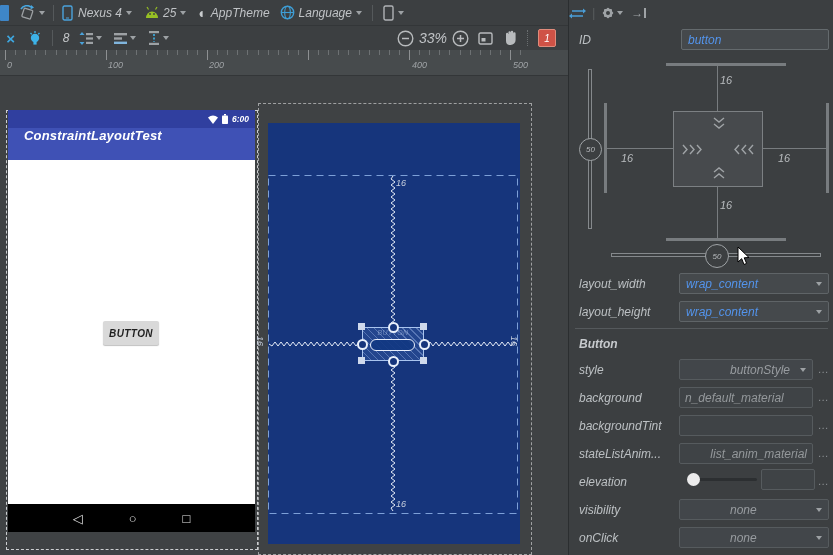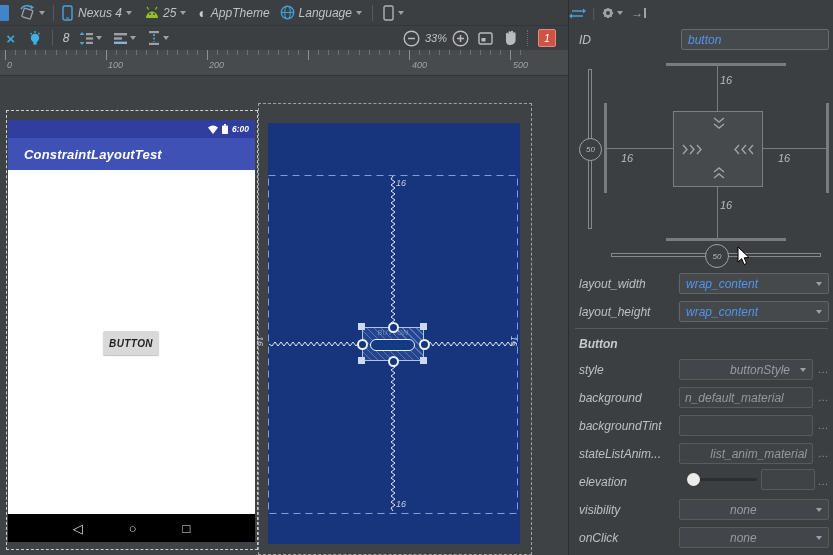--- a/index.html
+++ b/index.html
@@ -27,24 +27,24 @@
   #ruler{left:0;top:50px;width:568px;height:25px;background:#474b4d;border-bottom:1px solid #333638;}
   #ruler .ticks{position:absolute;left:5px;top:0;right:0;bottom:0;
      background-image:
        repeating-linear-gradient(90deg,#8d9092 0 1px,transparent 1px 101px),
        repeating-linear-gradient(90deg,#6d7173 0 1px,transparent 1px 10.1px);
      background-size:516px 10px,516px 5px;background-repeat:no-repeat;}
   #ruler .rlabel{position:absolute;top:10px;font-size:9px;color:#9fa3a6;}
   
   #canvas{left:0;top:76px;width:568px;height:479px;background:#3f4244;overflow:hidden;}
   #design-outline{left:6px;top:34px;width:250px;height:438px;border:1px dashed rgba(240,242,245,.8);}
-  #screen{left:8px;top:44px;width:247px;height:388px;}
+  #screen{left:8px;top:34px;width:247px;height:388px;}
   #statusbar{height:18px;background:#303f9f;display:flex;align-items:center;justify-content:flex-end;
              gap:4px;padding-right:6px;box-sizing:border-box;}
-  #actionbar{height:32px;background:#3f51b5;display:flex;align-items:center;padding-left:16px;
+  #actionbar{height:32px;background:#3f51b5;display:flex;padding-left:16px;
              color:#fff;font-size:13px;font-weight:bold;letter-spacing:.2px;}
   #phone-content{height:344px;background:#fff;position:relative;}
   #and-button{position:absolute;left:95px;top:161px;width:56px;height:24px;background:#d9d9d9;
               border-radius:2px;box-shadow:0 1px 1px rgba(0,0,0,.25);display:flex;align-items:center;
               justify-content:center;font-size:10px;color:#1f1f1f;letter-spacing:.4px;font-weight:bold;}
   #navbar{height:28px;background:#000;display:flex;align-items:center;justify-content:center;gap:46px;}
   #navbar span{color:#e0e0e0;font-size:13px;line-height:1;}
   .sbtime{color:#fff;font-size:8.5px;font-weight:bold;}
   #blueprint-outline{left:258px;top:27px;width:272px;height:450px;border:1px dashed rgba(255,255,255,.5);}
   #blueprint{left:268px;top:47px;width:252px;height:421px;background:#16357c;}
@@ -204,21 +204,21 @@
       </svg>
     </span>
     <span class="caret" style="margin-left:3px;"></span>
     <div style="flex:1;"></div>
     <span>
       <svg width="17" height="17" viewBox="0 0 17 17">
         <circle cx="8.5" cy="8.5" r="7.3" fill="none" stroke="#b8bbbd" stroke-width="1.4"></circle>
         <line x1="5" y1="8.5" x2="12" y2="8.5" stroke="#b8bbbd" stroke-width="1.5"></line>
       </svg>
     </span>
-    <span style="margin:0 5px;color:#c0c3c6;font-size:11px;">33%</span>
+    <span style="margin:0 5px;color:#c0c3c6;font-size:14px;">33%</span>
     <span>
       <svg width="17" height="17" viewBox="0 0 17 17">
         <circle cx="8.5" cy="8.5" r="7.3" fill="none" stroke="#b8bbbd" stroke-width="1.4"></circle>
         <line x1="5" y1="8.5" x2="12" y2="8.5" stroke="#b8bbbd" stroke-width="1.5"></line>
         <line x1="8.5" y1="5" x2="8.5" y2="12" stroke="#b8bbbd" stroke-width="1.5"></line>
       </svg>
     </span>
     <span style="margin-left:9px;">
       <svg width="15" height="13" viewBox="0 0 15 13">
         <rect x="1" y="1" width="13" height="11" rx="1.5" fill="none" stroke="#b8bbbd" stroke-width="1.4"></rect>

